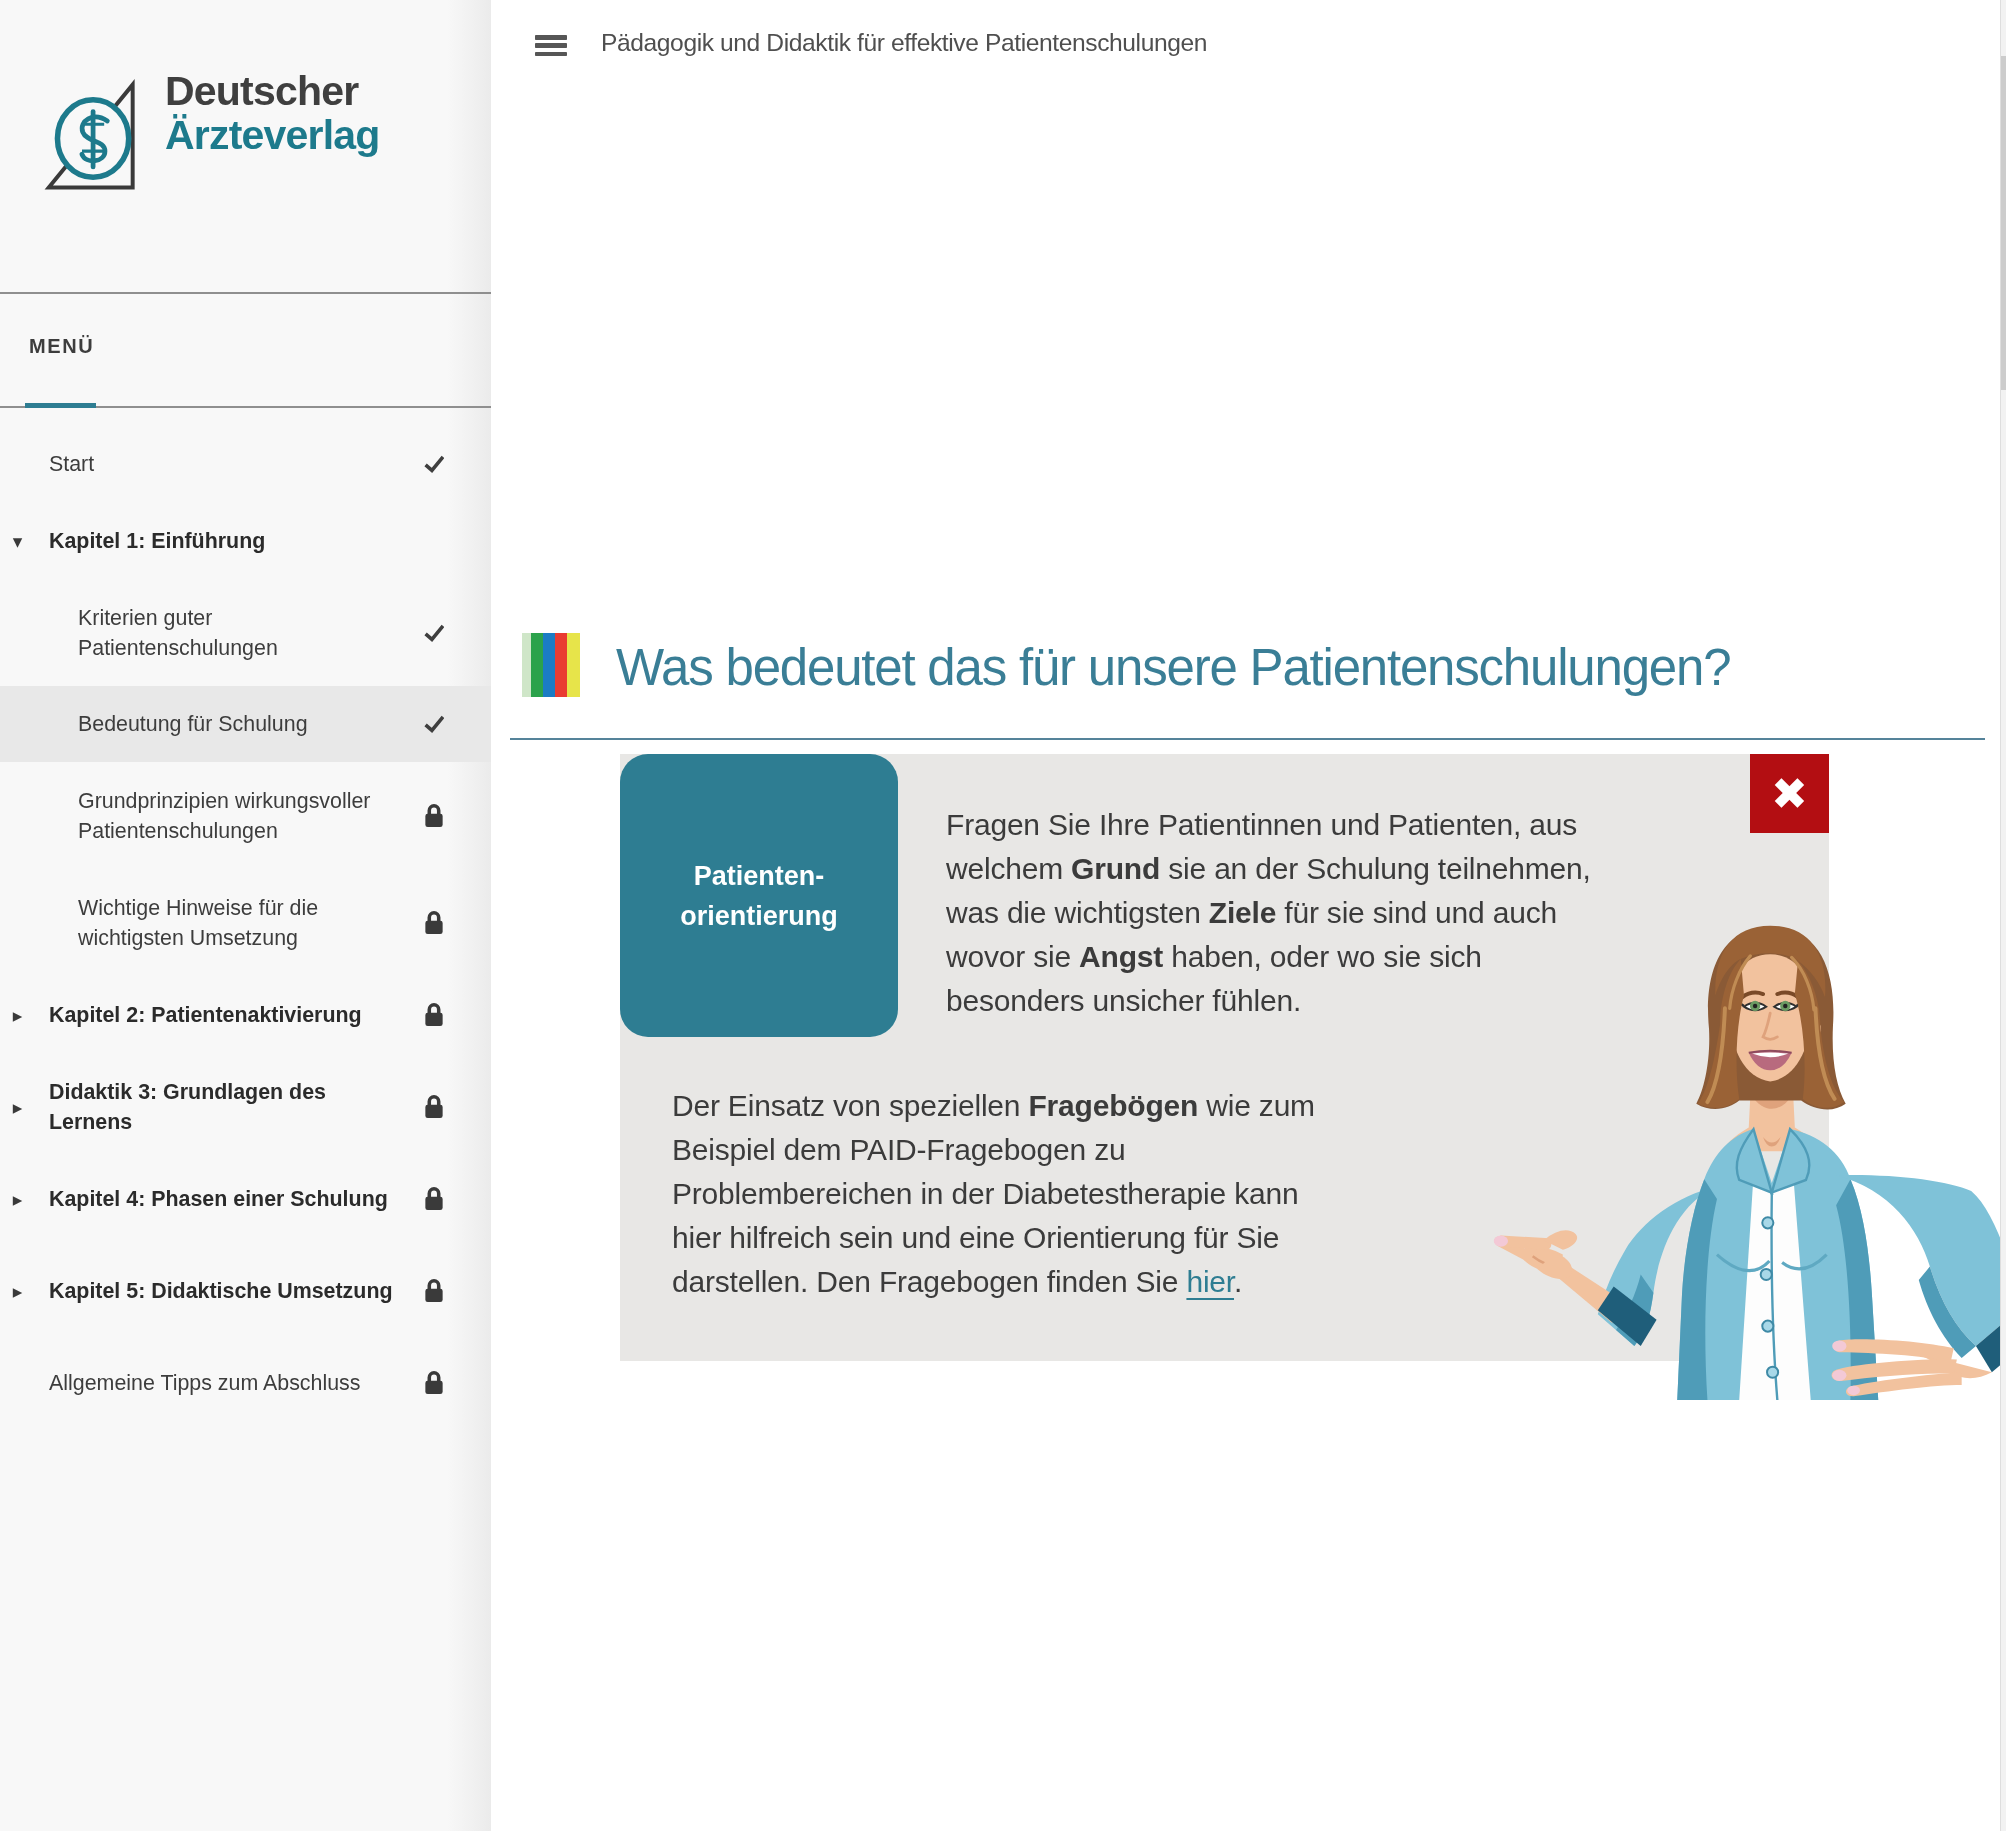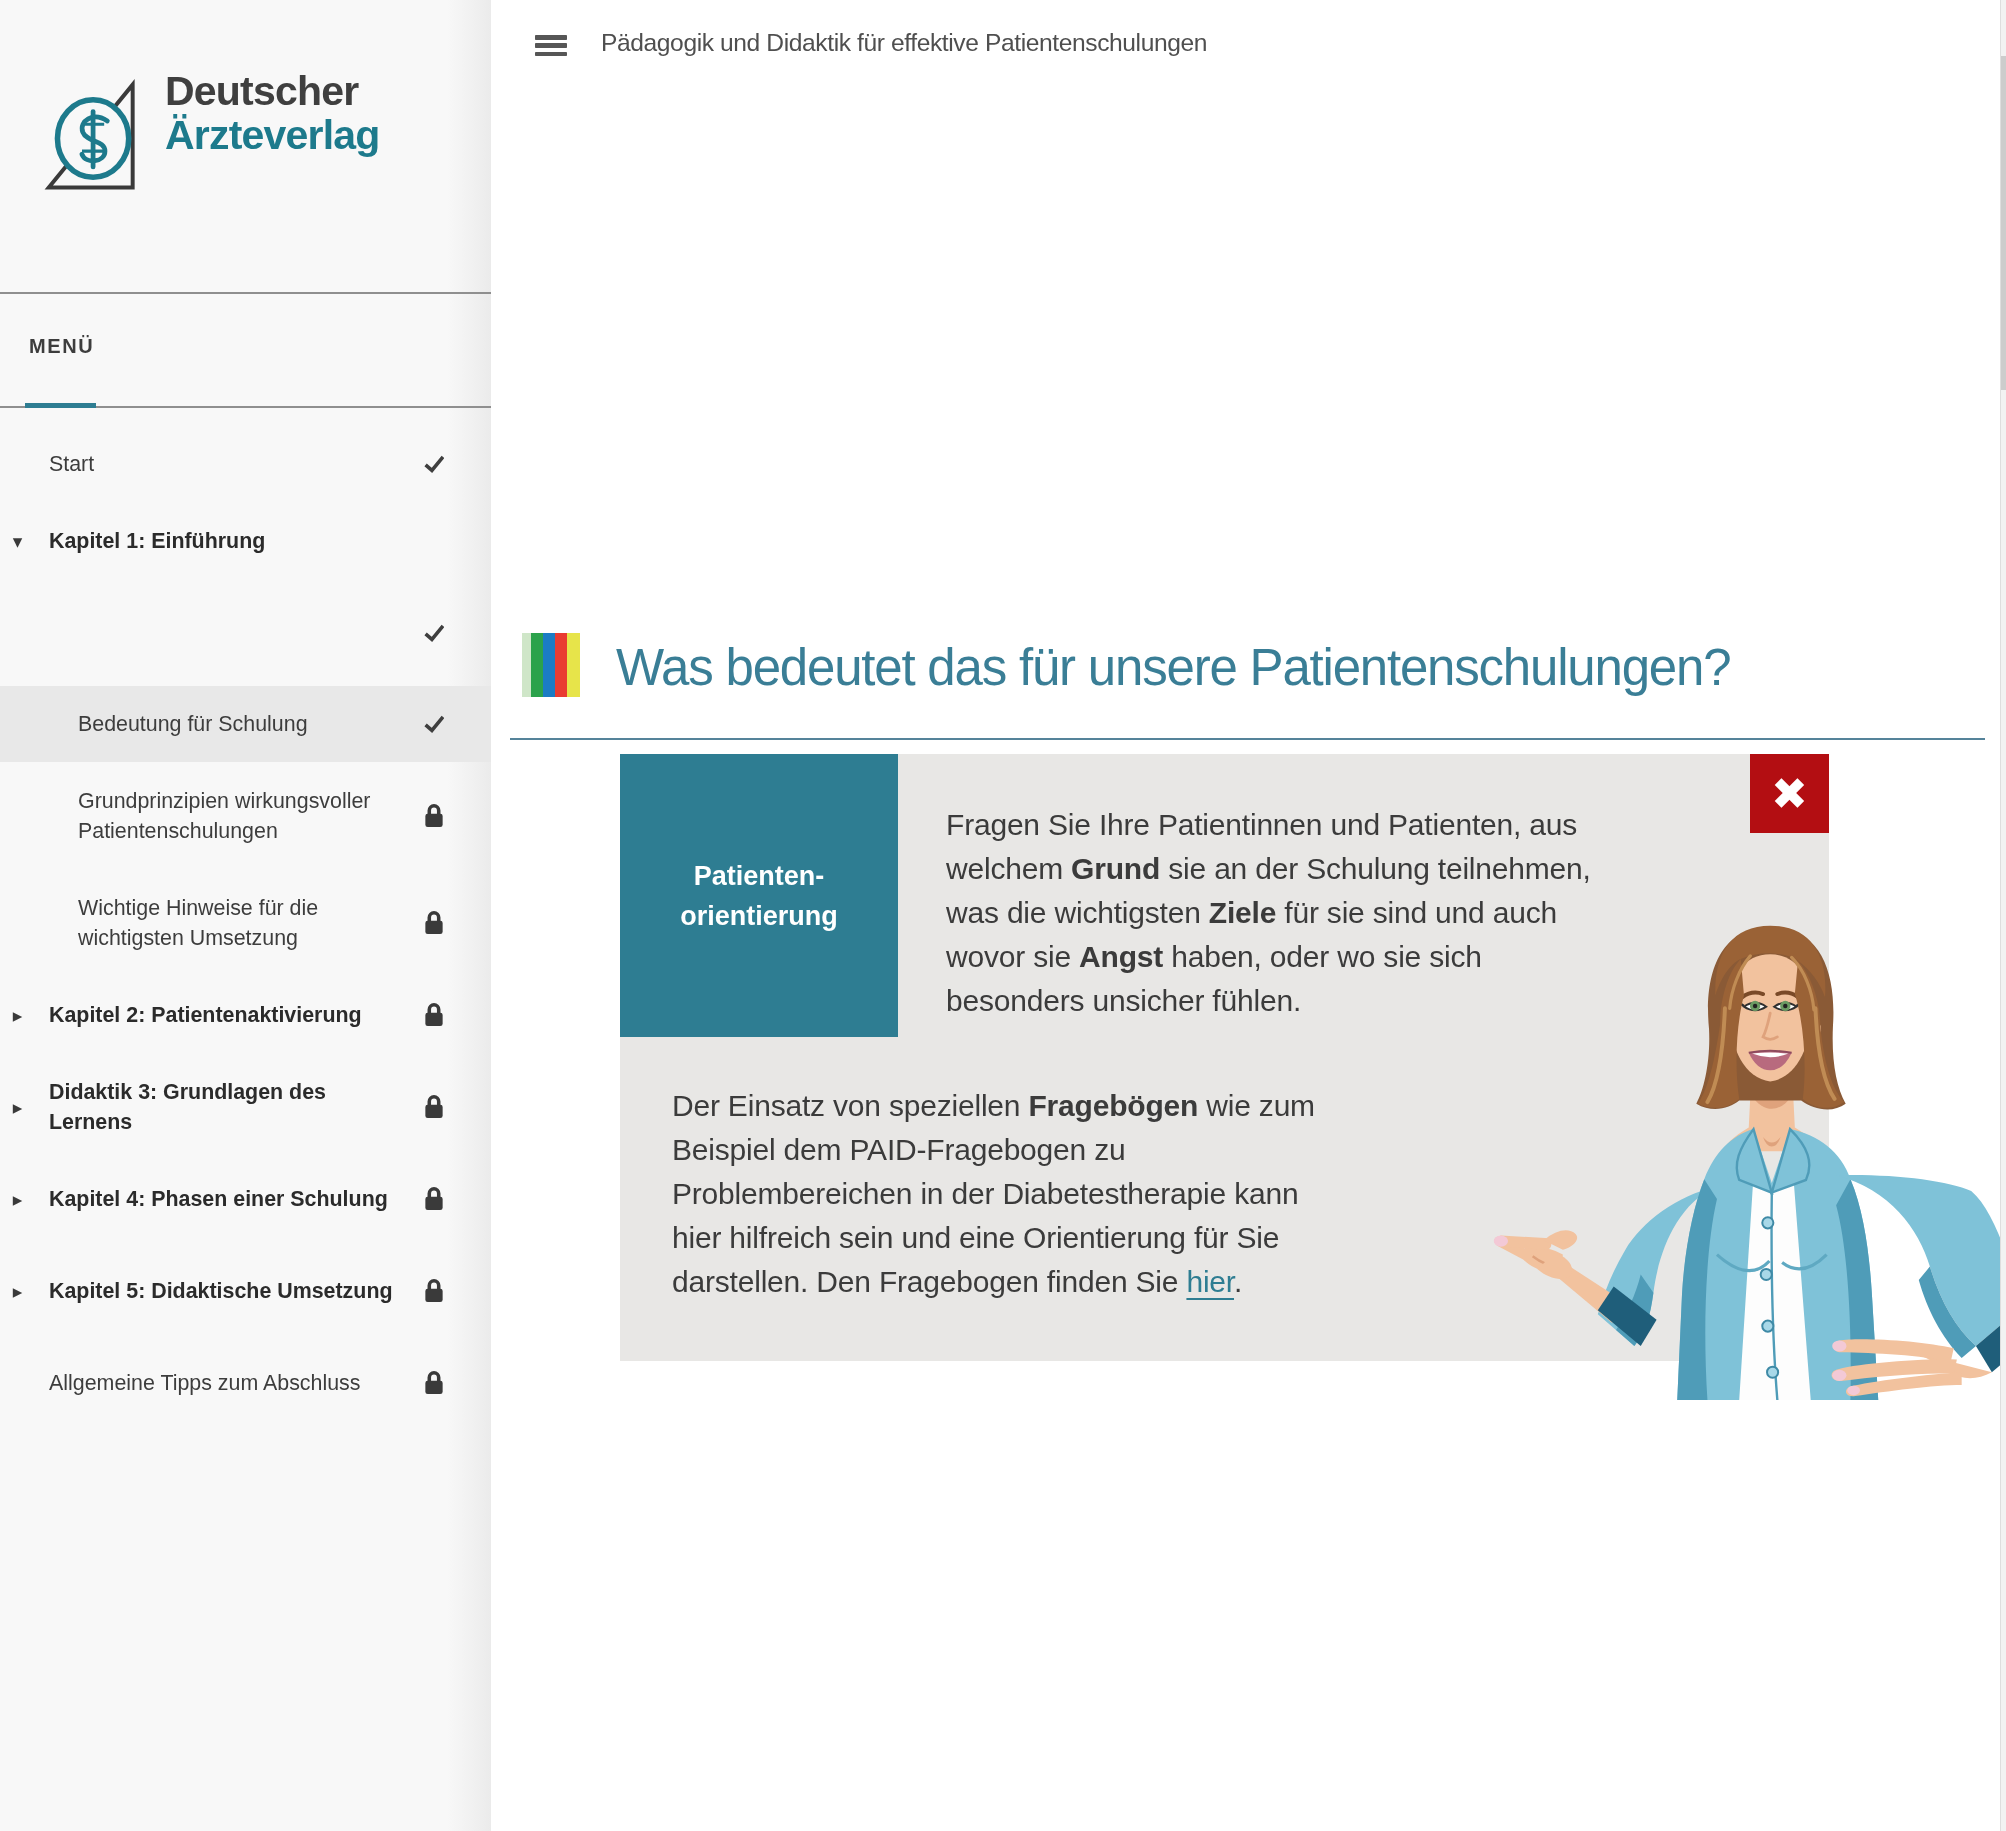--- a/index.html
+++ b/index.html
@@ -39,21 +39,21 @@
   .bars-icon .b1{width:8.7px;background:#cfe6c8;}
   .bars-icon .b2{width:12px;background:#2ba24b;}
   .bars-icon .b3{width:12.7px;background:#1b7cc4;}
   .bars-icon .b4{width:12px;background:#e93c31;}
   .bars-icon .b5{width:12.7px;background:#e7e44a;}
   .main-heading{margin-left:36px;font-size:51px;color:#3a7e96;letter-spacing:-1.2px;white-space:nowrap;}
   .heading-rule{position:absolute;left:19px;top:738px;width:1475px;height:2.4px;background:#55839a;}
   
   .card{position:absolute;left:129px;top:754px;width:1209px;height:607px;background:#e8e7e5;}
   .card-label{position:absolute;left:0;top:0;width:278px;height:283px;background:#2e7d92;
-    display:flex;flex-direction:column;align-items:center;justify-content:center;}
+    display:flex;flex-direction:column;align-items:center;justify-content:center;border-radius:28px;}
   .card-label span{color:#ffffff;font-size:27px;font-weight:bold;line-height:40px;}
   .close-btn{position:absolute;right:0;top:0;width:79px;height:79px;background:#b30e12;border:none;
     display:flex;align-items:center;justify-content:center;cursor:pointer;padding:0;}
   .close-btn span{color:#ffffff;font-size:44px;font-weight:bold;font-family:"DejaVu Sans",sans-serif;line-height:1;}
   .para{font-size:30px;line-height:44px;color:#3b3b3b;letter-spacing:-0.2px;}
   .para1{position:absolute;left:326px;top:49px;width:873px;}
   .para2{position:absolute;left:52px;top:330px;width:985px;}
   .tlink{color:#2e7d92;text-decoration:underline;text-decoration-thickness:2.4px;text-underline-offset:5.6px;margin-top:48px;}
   
   .presenter{position:absolute;left:986px;top:913px;width:530px;height:487px;}
@@ -89,20 +89,21 @@
           <svg width="20.6" height="19" viewBox="0 0 26 24">
             <path d="M2,13 L10,20 L24,3" fill="none" stroke="#3f3f3f" stroke-width="4.5"></path>
           </svg>
         </span>
       </div>
       <div class="menu-row chapter" style="height: 77px;">
         <span class="marker">▾</span>
         <span class="lbl">Kapitel 1: Einführung</span>
       </div>
       <div class="menu-row sub" style="height: 107px;">
+        <span class="lbl">Kriterien guter Patientenschulungen</span>
         <span class="state">
           <svg width="20.6" height="19" viewBox="0 0 26 24">
             <path d="M2,13 L10,20 L24,3" fill="none" stroke="#3f3f3f" stroke-width="4.5"></path>
           </svg>
         </span>
       </div>
       <div class="menu-row sub active" style="height: 76px;">
         <span class="lbl">Bedeutung für Schulung</span>
         <span class="state">
           <svg width="20.6" height="19" viewBox="0 0 26 24">

